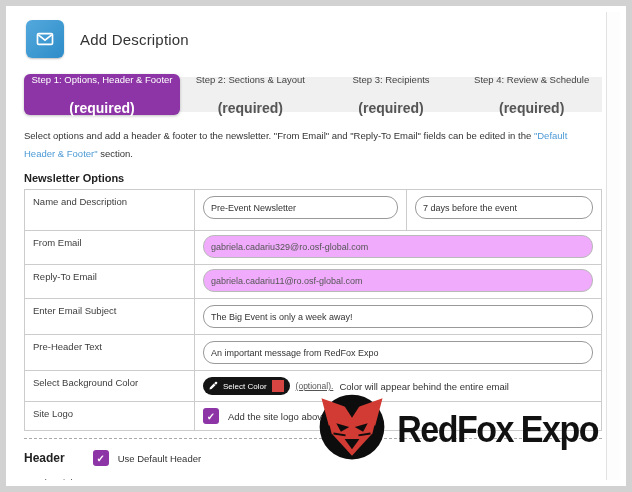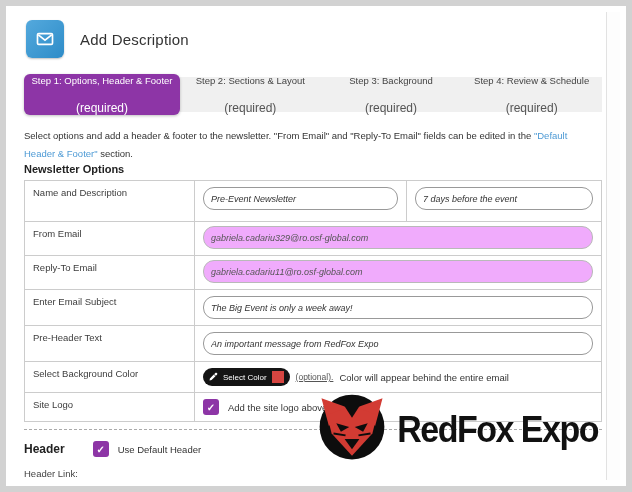--- a/index.html
+++ b/index.html
@@ -15,40 +15,40 @@
   .app-icon { width:38px; height:38px; border-radius:6px; margin-left:2px;
               background:linear-gradient(135deg,#54a9dd 0%,#2e8cc8 100%);
               display:flex; align-items:center; justify-content:center;
               box-shadow:0 1px 2px rgba(0,0,0,.25); }
   .app-title { font-size:15px; color:#333; font-weight:500; letter-spacing:.2px; }
 
   
   .tabs { display:flex; align-items:center; margin-top:12px; height:41px; }
   .tab { text-align:center; cursor:pointer;gap:12px; }
   .tab .t1 { font-size:9.5px; }
-  .tab .t2 { font-size:12px; margin-top:3px; }
+  .tab .t2 { font-size:14px; margin-top:3px;font-weight:bold; }
   .tab-active { width:156px; height:41px; background:#8d35a6; color:#fff; border-radius:6px;
                 display:flex; flex-direction:column; justify-content:center; z-index:2; box-shadow:0 1px 3px rgba(0,0,0,.25); }
   .tab-rest { flex:1; height:35px; background:#f0f0f0; display:flex; }
   .tab-rest .tab { flex:1; display:flex; flex-direction:column; justify-content:center; color:#444; }
   .tab-rest .t2 { color:#555; }
 
   
   .intro { margin-top:12px; font-size:9.5px; color:#333; line-height:18px; padding-right:6px; }
   .intro a { color:#4d9ad5; text-decoration:none; }
 
-  .section-title { font-size:11px; font-weight:bold; color:#222; }
+  .section-title { margin-top:9px; font-size:11px; font-weight:bold; color:#222; }
 
   
   table.options { margin-top:5px; width:100%; border-collapse:collapse; }
   table.options td { border:1px solid #ccc; vertical-align:top; padding:6px 8px; font-size:9.5px; color:#3c3c3c; }
   td.lbl { width:170px; padding-top:9px; }
   td.val { padding:5px 6px; }
   .txt-input { width:100%; height:23px; border:1px solid #999; border-radius:11px; padding:0 7px;
-               font-size:9px; color:#333; font-family:"Liberation Sans",sans-serif; background:#fff;font-style:italic; }
+               font-size:9px; color:#333; font-family:"Liberation Sans",sans-serif; background:#fff; }
   .txt-input:disabled { background:#f0abfc; border-color:#b9b9b9; color:#555; }
   tr.r1 td { height:41px; }
   tr.r2 td, tr.r3 td { height:29px; }
   tr.r2 td.val, tr.r3 td.val { padding-top:4px; }
   tr.r4 td, tr.r5 td { height:36px; }
   tr.r6 td { height:27px; }
   tr.r7 td { height:25px; }
 
   .color-row { display:flex; align-items:center; gap:6px; }
   .color-btn { display:inline-flex; align-items:center; gap:5px; background:#141414; color:#fff;
@@ -96,21 +96,21 @@
       <div class="tab tab-active">
         <div class="t1">Step 1: Options, Header &amp; Footer</div>
         <div class="t2">(required)</div>
       </div>
       <div class="tab-rest">
         <div class="tab">
           <div class="t1">Step 2: Sections &amp; Layout</div>
           <div class="t2">(required)</div>
         </div>
         <div class="tab">
-          <div class="t1">Step 3: Background</div>
+          <div class="t1">Step 3: Recipients</div>
           <div class="t2">(required)</div>
         </div>
         <div class="tab">
           <div class="t1">Step 4: Review &amp; Schedule</div>
           <div class="t2">(required)</div>
         </div>
       </div>
     </div>
 
     <div class="intro"><span>Select options and add a header &amp; footer to the newsletter. "From Email" and "Reply-To Email" fields can be edited in the </span><a href="#">"Default Header &amp; Footer"</a><span> section.</span></div>

